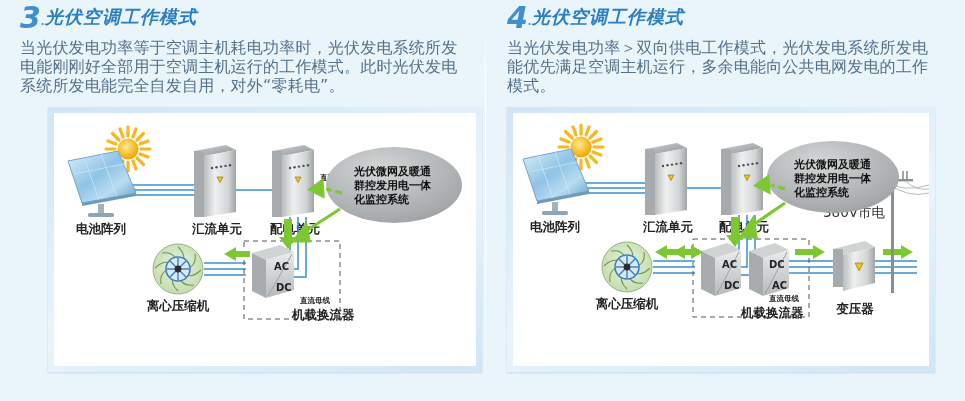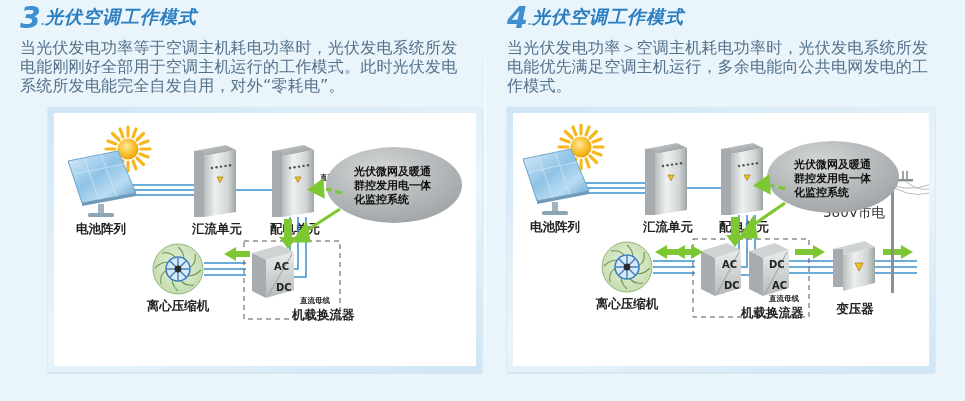--- a/index.html
+++ b/index.html
@@ -256,21 +256,21 @@
       </div>
     </div>
   </div>
 
   <div class="col col-right">
 
     <div class="head">
       <span class="num">4</span><span class="dot">.</span><span class="title">光伏空调工作模式</span>
     </div>
 
-    <div class="desc">当光伏发电功率＞空调主机耗电功率时，光伏发电系统所发电能优先满足空调主机运行，多余电能向公共电网发电的工作模式。</div>
+    <div class="desc">当光伏发电功率＞双向供电工作模式，光伏发电系统所发电能优先满足空调主机运行，多余电能向公共电网发电的工作模式。</div>
 
     <div class="panel">
       <div class="panel-inner">
 
         <svg class="fig" viewBox="0 0 416 253">
           <defs>
             <linearGradient id="panelGrad2" x1="0" y1="0" x2="1" y2="1">
               <stop offset="0%" stop-color="#dff0fb"></stop>
                 <stop offset="45%" stop-color="#8fc3e6"></stop>
               <stop offset="70%" stop-color="#b9dcf2"></stop>

